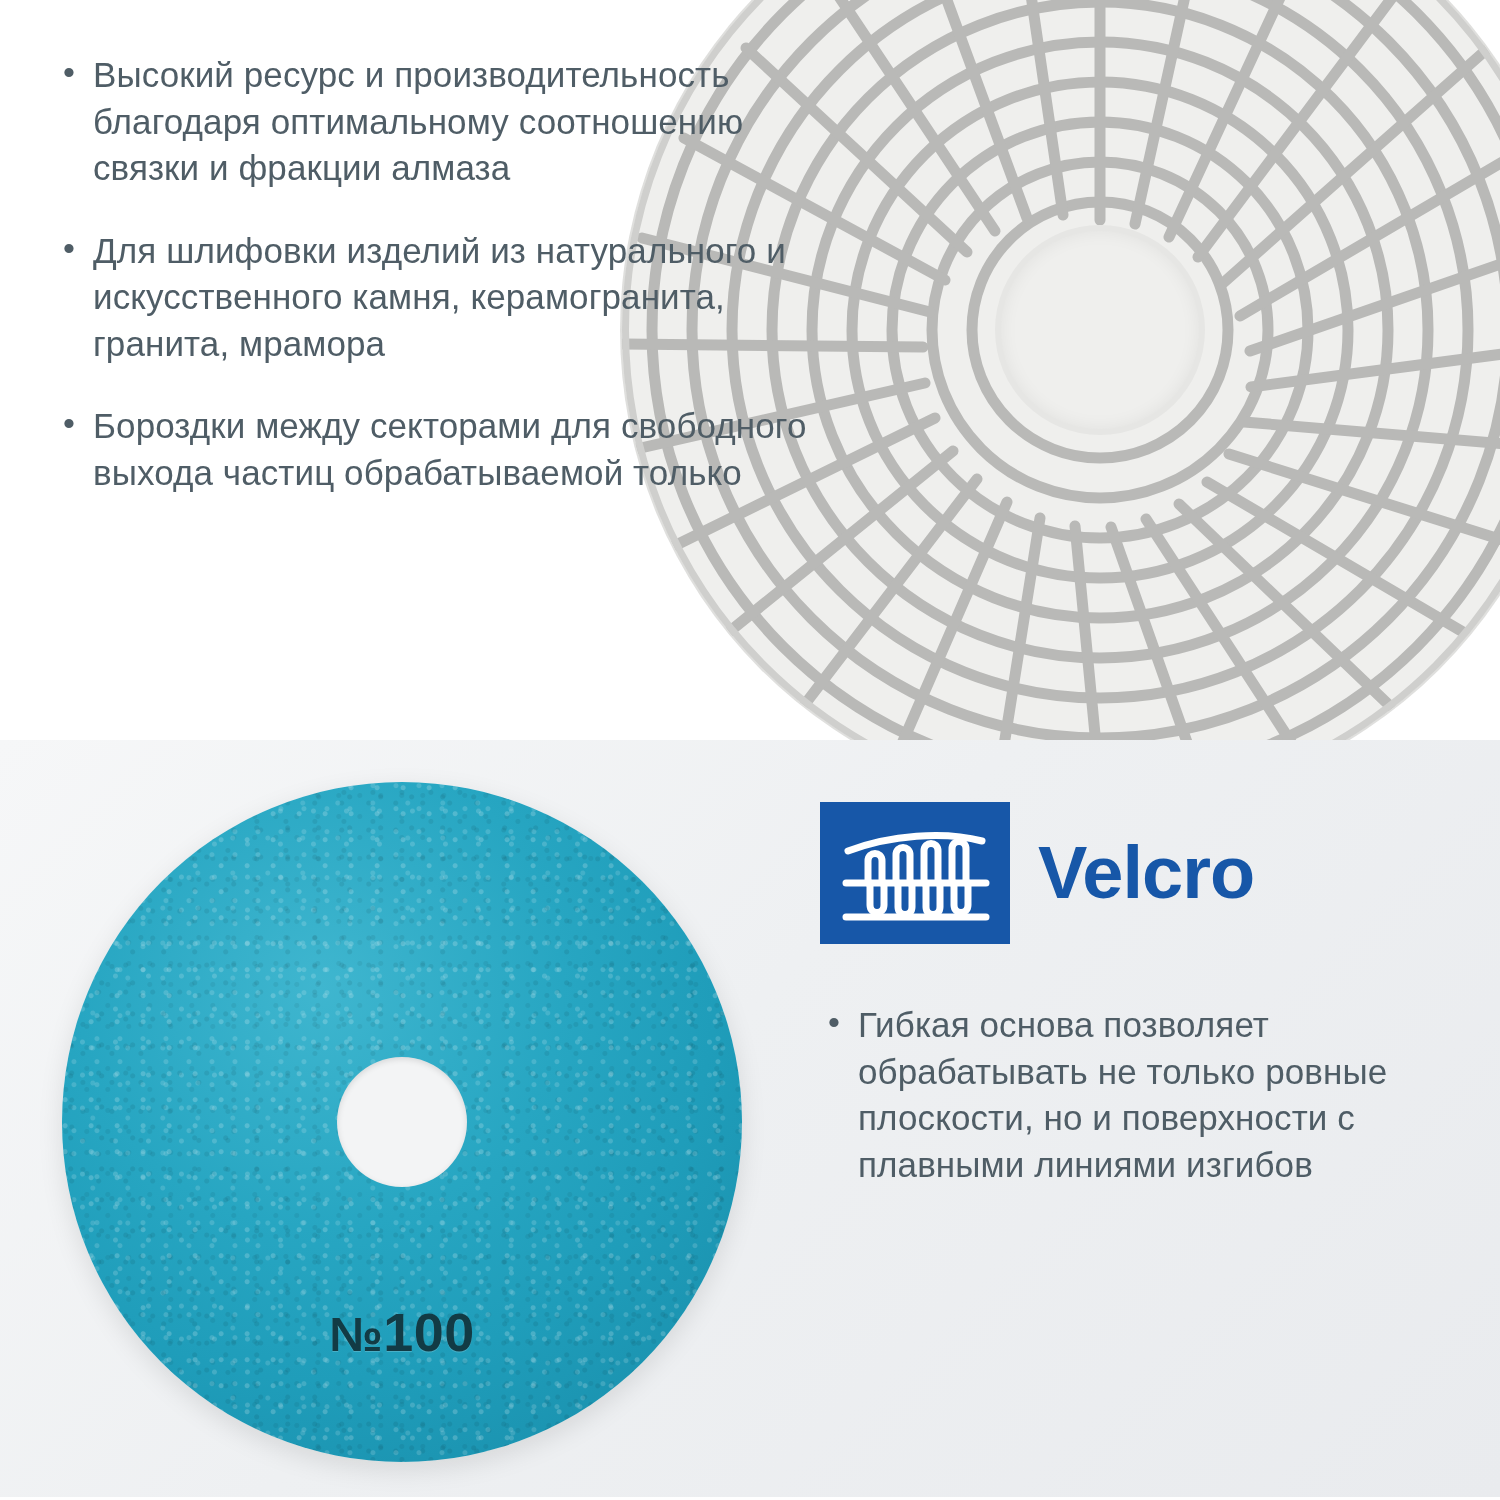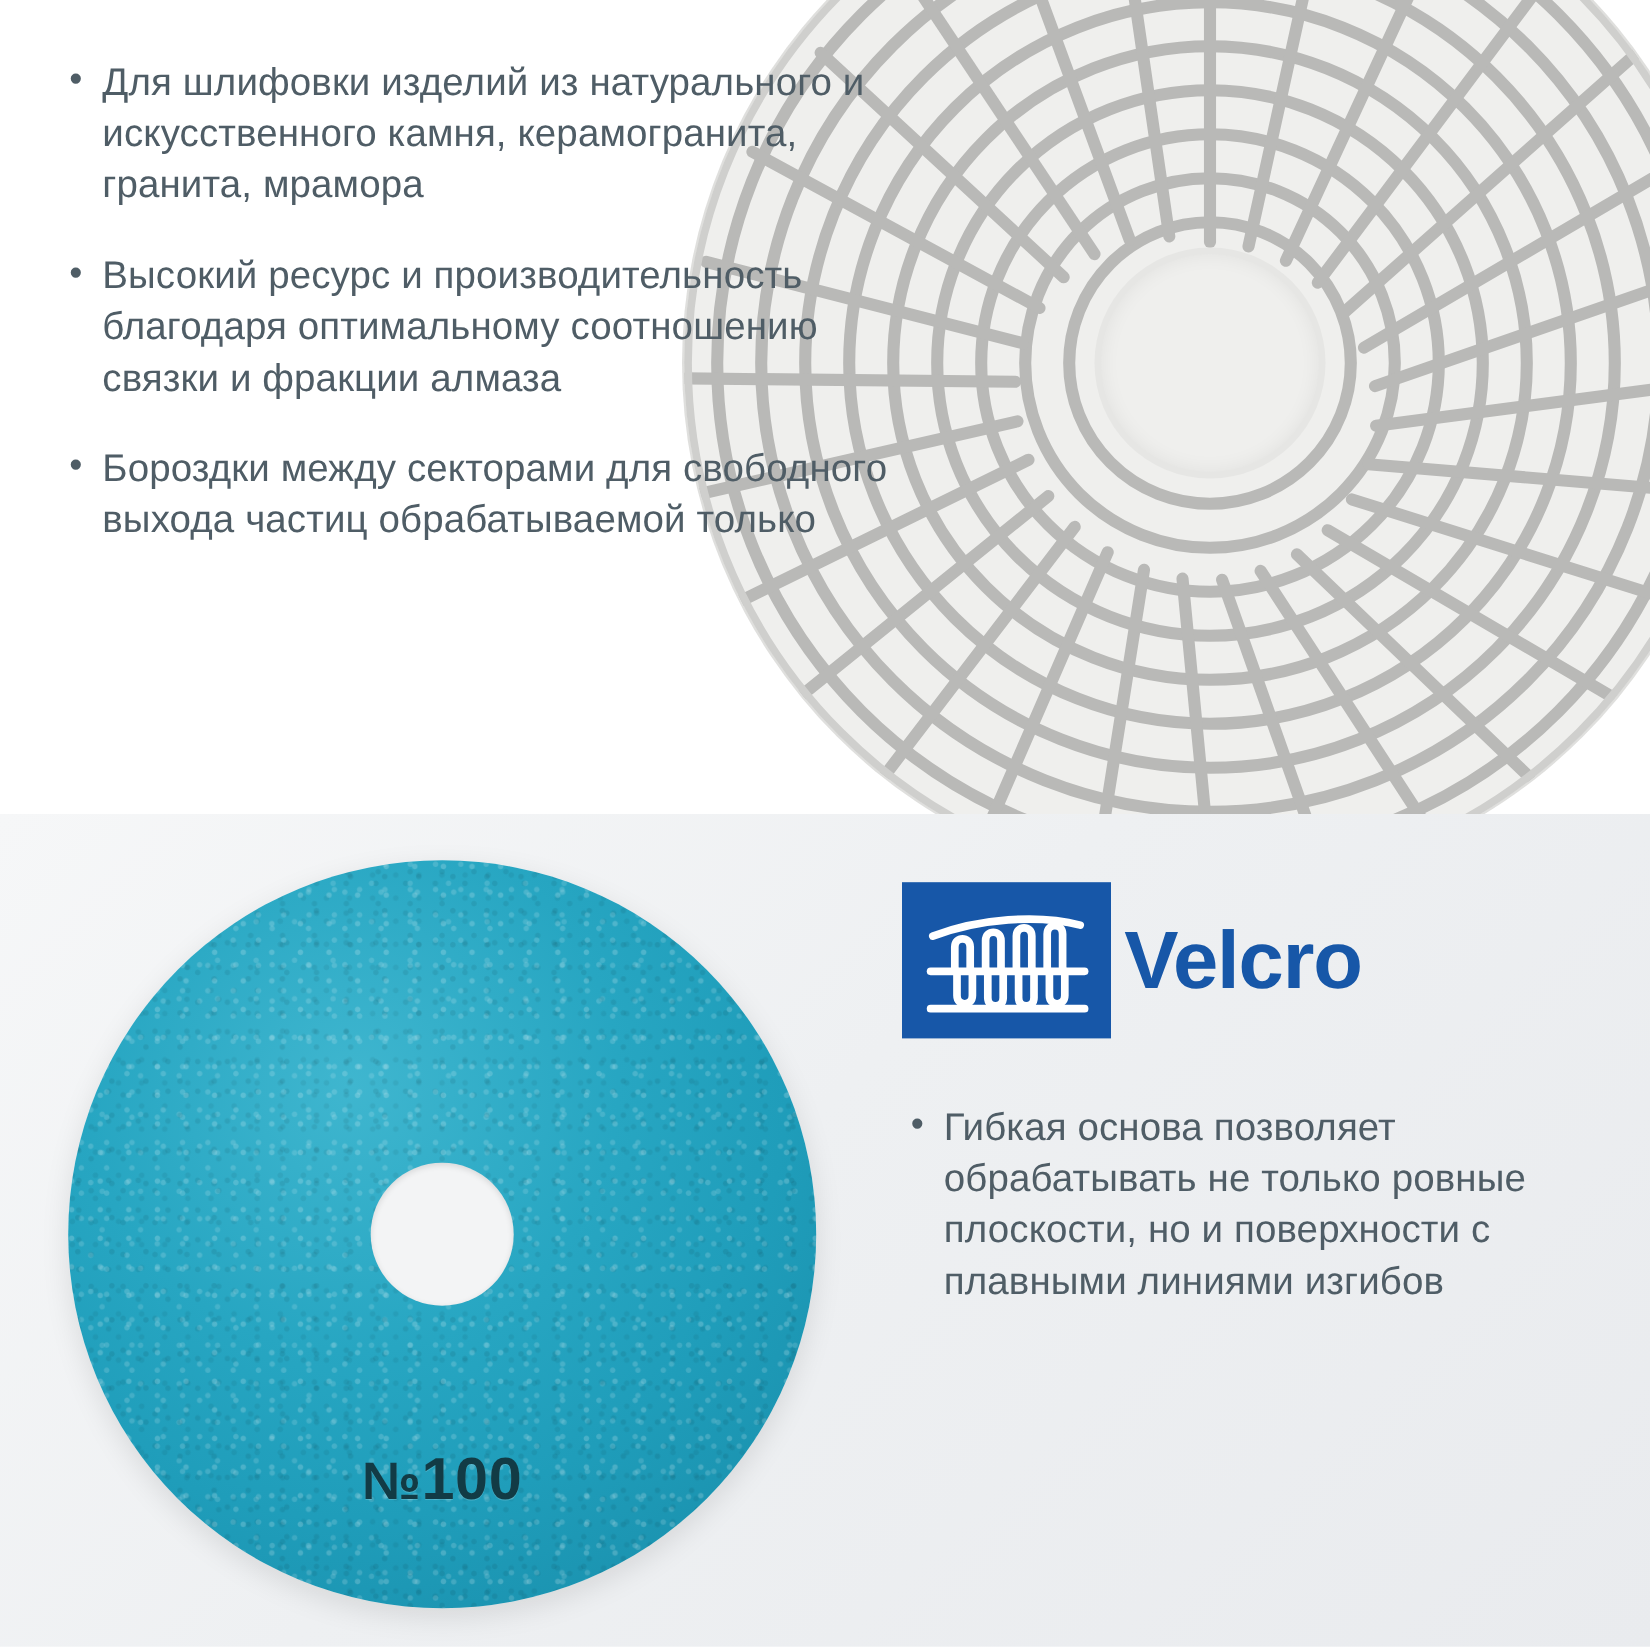--- a/index.html
+++ b/index.html
@@ -165,21 +165,21 @@
     margin-left: -65px;
     margin-top: -65px;
     border-radius: 50%;
     background: #f3f4f5;
     box-shadow: inset 0 2px 6px rgba(0,0,0,0.12);
   }
   .pad-grit {
     position: absolute;
     left: 0;
     right: 0;
-    bottom: 86px;
+    bottom: 99px;
     text-align: center;
     color: #123b45;
     font-size: 48px;
     font-weight: 700;
     letter-spacing: 0.5px;
     text-shadow: 0 1px 0 rgba(255,255,255,0.18);
   }
   .pad-grit .num {
     font-size: 54px;
   }
@@ -187,21 +187,21 @@
   
   .velcro-block {
     position: absolute;
     left: 820px;
     top: 62px;
     width: 640px;
   }
   .velcro-head {
     display: flex;
     align-items: center;
-    gap: 12px;
+    gap: 28px;
   }
   .velcro-logo {
     width: 190px;
     height: 142px;
     background: #1757a8;
     display: flex;
     align-items: center;
     justify-content: center;
     flex: 0 0 auto;
   }
@@ -277,22 +277,22 @@
             <line x1="443" y1="365" x2="394" y2="28"></line>
           </g>
           <circle cx="480" cy="480" r="478" fill="none" stroke="#cfcfcd" stroke-width="14"></circle>
         </g>
       </svg>
       <div class="hub"></div>
     </div>
     <div class="disc-mask-left"></div>
 
     <ul class="bullet-list top-text">
+      <li class="bullet-item">Высокий ресурс и производительность благодаря оптимальному соотношению связки и фракции алмаза</li>
       <li class="bullet-item">Для шлифовки изделий из натурального и искусственного камня, керамогранита, гранита, мрамора</li>
-      <li class="bullet-item">Высокий ресурс и производительность благодаря оптимальному соотношению связки и фракции алмаза</li>
       <li class="bullet-item">Бороздки между секторами для свободного выхода частиц обрабатываемой только</li>
     </ul>
   </section>
 
   <div class="divider"></div>
 
   <section class="bottom-half">
 
     <div class="pad-wrap">
       <div class="pad-disc">

